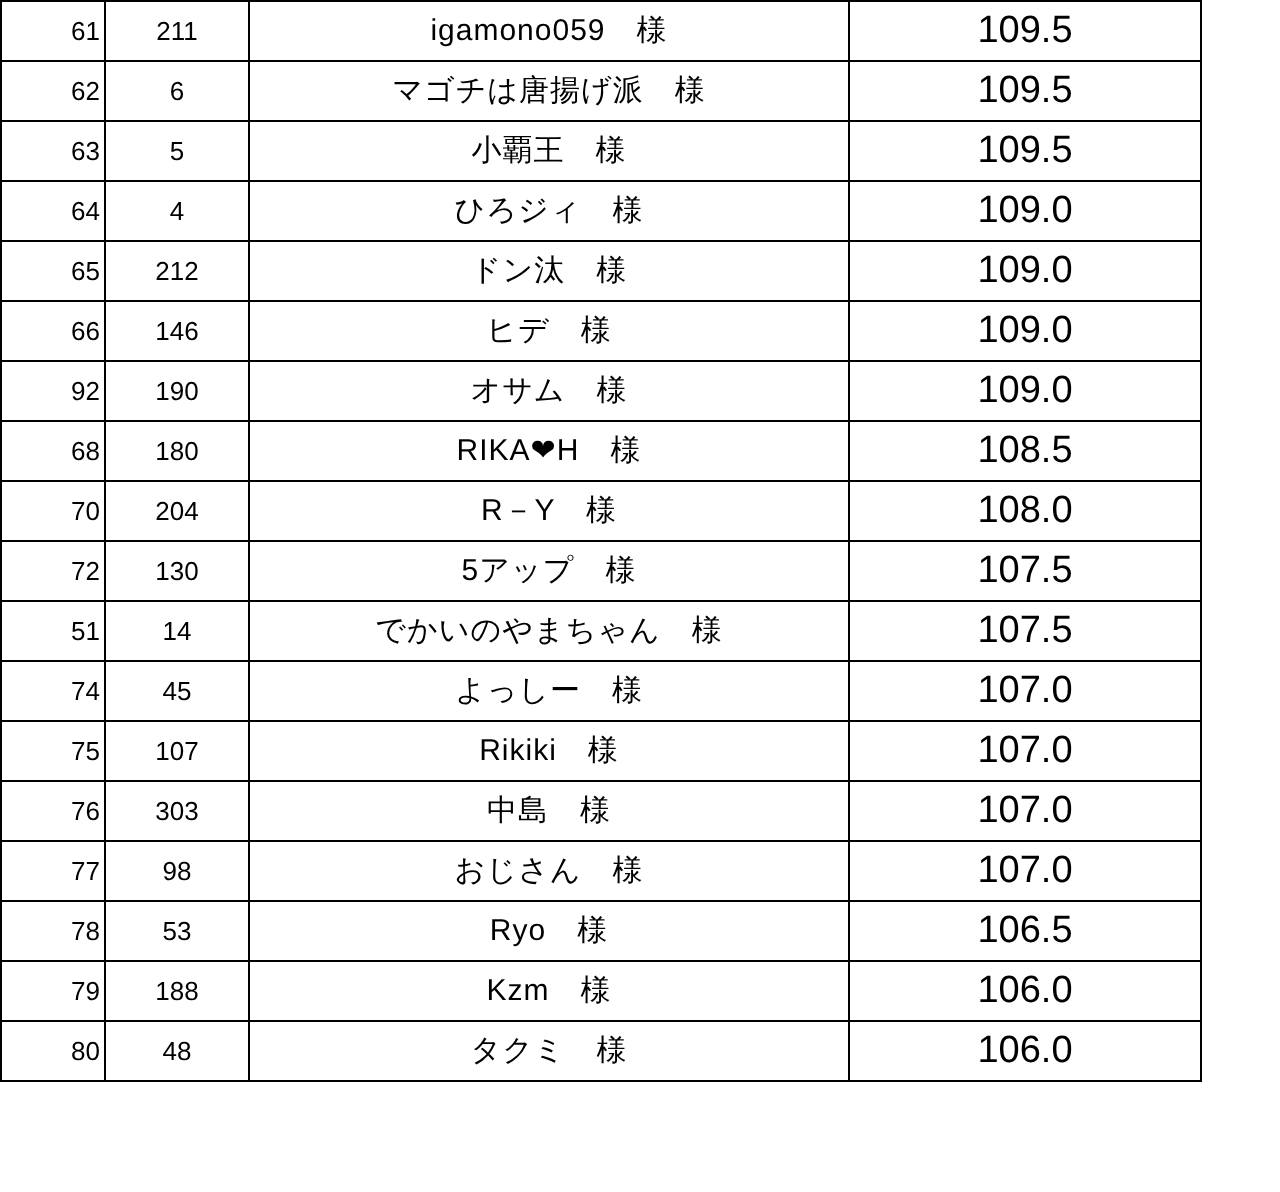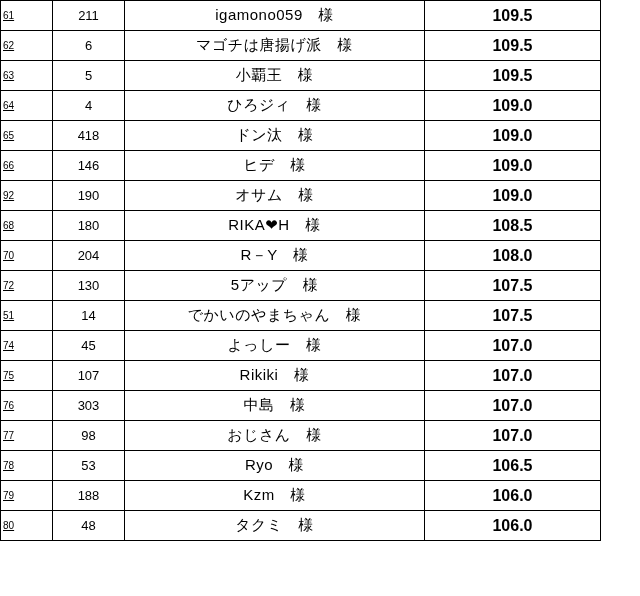--- a/index.html
+++ b/index.html
@@ -32,40 +32,38 @@
   table.rank-table col.c-score{ width: 176px; }
 
   table.rank-table td {
     border: 1px solid #000000;
     height: 29px;
     padding: 0 2px;
     vertical-align: middle;
     background: #ffffff;
   }
   td.rank {
-    text-align: left;
-    font-size: 10px;
-    text-decoration: underline;
+    text-align: right;
+    font-size: 13px;
   }
   td.num {
     text-align: center;
     font-size: 13px;
   }
   td.name {
     text-align: center;
     font-size: 15px;
     letter-spacing: 0.5px;
     white-space: nowrap;
     overflow: hidden;
     margin-top: 23px;
   }
   td.score {
     text-align: center;
-    font-size: 16px;
-    font-weight: bold;
+    font-size: 19px;
   }
 </style>
 </head>
 <body>
 
 <div class="sheet">
   <table class="rank-table">
     <colgroup>
       <col class="c-rank">
       <col class="c-num">
@@ -92,21 +90,21 @@
         <td class="score">109.5</td>
       </tr>
       <tr>
         <td class="rank">64</td>
         <td class="num">4</td>
         <td class="name">ひろジィ　様</td>
         <td class="score">109.0</td>
       </tr>
       <tr>
         <td class="rank">65</td>
-        <td class="num">418</td>
+        <td class="num">212</td>
         <td class="name">ドン汰　様</td>
         <td class="score">109.0</td>
       </tr>
       <tr>
         <td class="rank">66</td>
         <td class="num">146</td>
         <td class="name">ヒデ　様</td>
         <td class="score">109.0</td>
       </tr>
       <tr>

